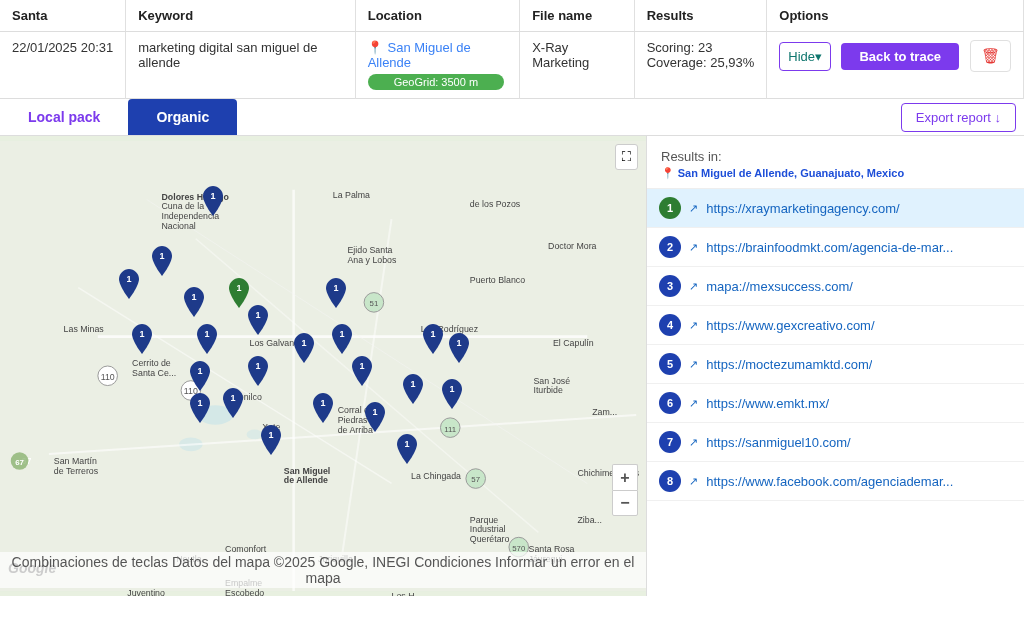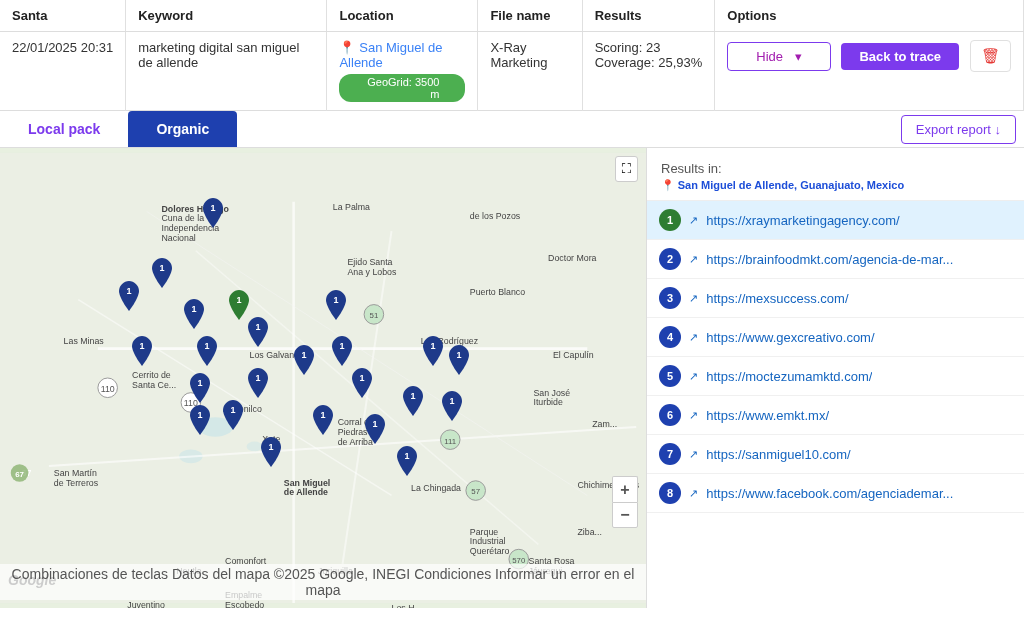--- a/index.html
+++ b/index.html
@@ -39,29 +39,29 @@
       padding: 2px 26px;
       font-size: 11px;
       margin-top: 4px;
       text-align: right;
     }
     .results-cell { white-space: nowrap; }
 
     
     .btn-hide {
       border: 1px solid #7c3aed;
-      color: #a21caf;
+      color: #0f766e;
       background: #fff;
       border-radius: 4px;
-      padding: 6px 28px;
+      padding: 6px 8px;
       cursor: pointer;
       font-size: 13px;
       display: inline-flex;
       align-items: center;
-      gap: 12px;
+      gap: 0;
     }
 
     
     .btn-back {
       background: #7c3aed;
       color: #fff;
       border: none;
       border-radius: 4px;
       padding: 6px 18px;
       cursor: pointer;
@@ -567,21 +567,21 @@
     <a href="#" class="result-link">https://xraymarketingagency.com/</a>
   </div>
         <div class="result-item">
     <div class="result-num">2</div>
     <span style="color:#1565c0;font-size:11px;">↗</span>
     <a href="#" class="result-link">https://brainfoodmkt.com/agencia-de-mar...</a>
   </div>
         <div class="result-item">
     <div class="result-num">3</div>
     <span style="color:#1565c0;font-size:11px;">↗</span>
-    <a href="#" class="result-link">https://mexsuccess.com/</a>
+    <a href="#" class="result-link">mapa://mexsuccess.com/</a>
   </div>
         <div class="result-item">
     <div class="result-num">4</div>
     <span style="color:#1565c0;font-size:11px;">↗</span>
     <a href="#" class="result-link">https://www.gexcreativo.com/</a>
   </div>
         <div class="result-item">
     <div class="result-num">5</div>
     <span style="color:#1565c0;font-size:11px;">↗</span>
     <a href="#" class="result-link">https://moctezumamktd.com/</a>

